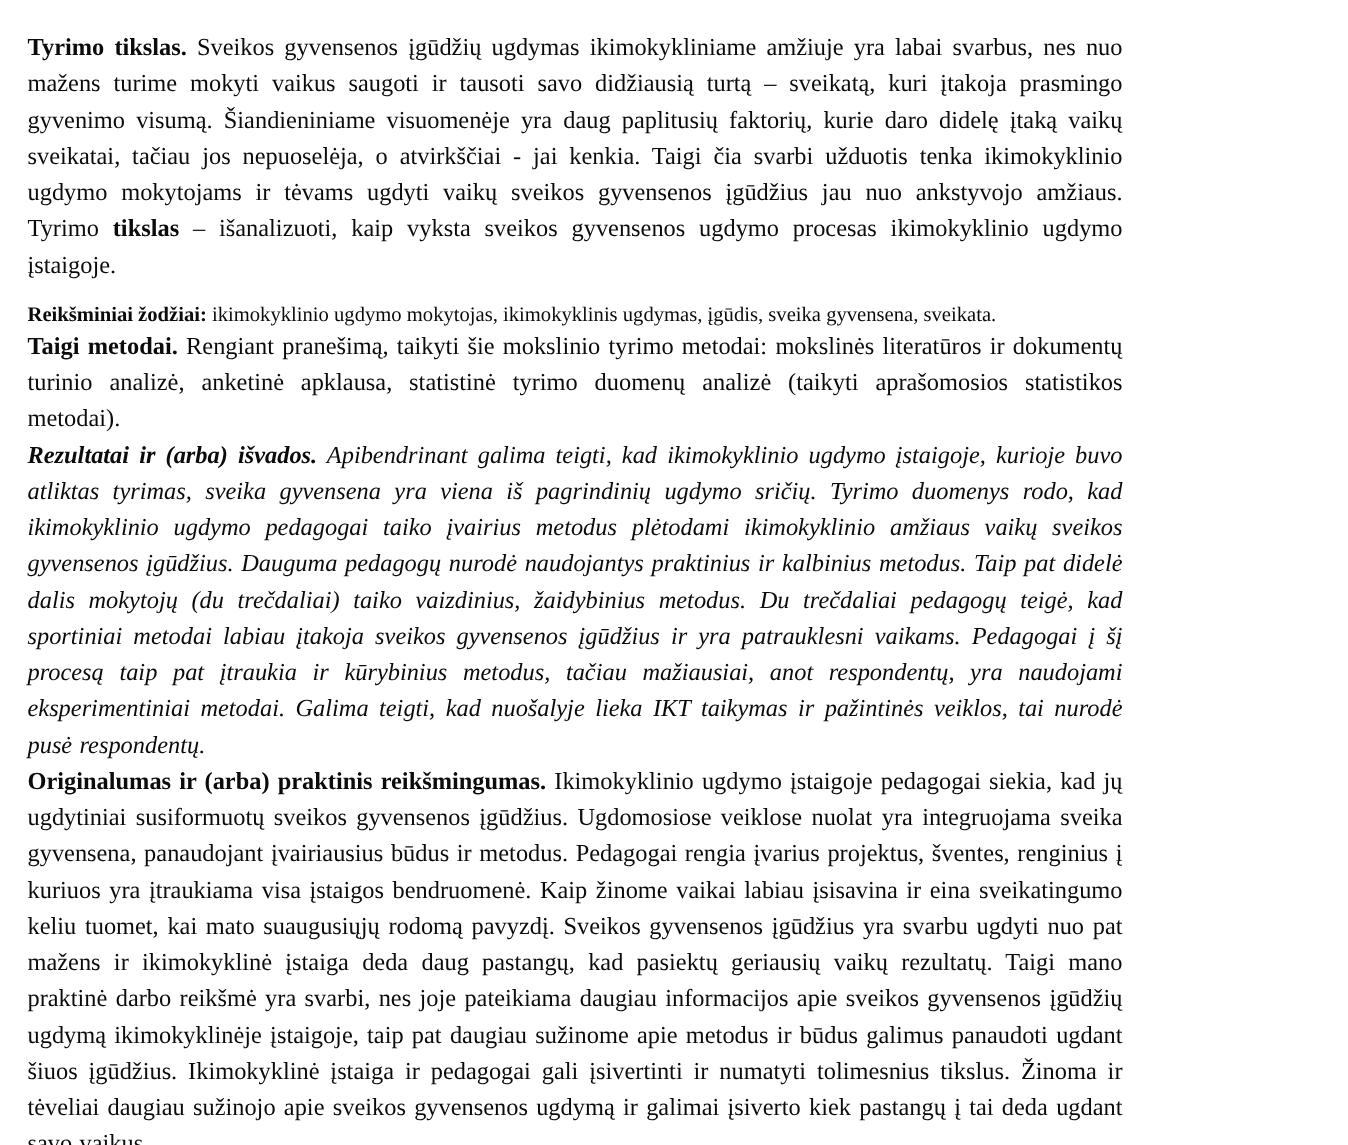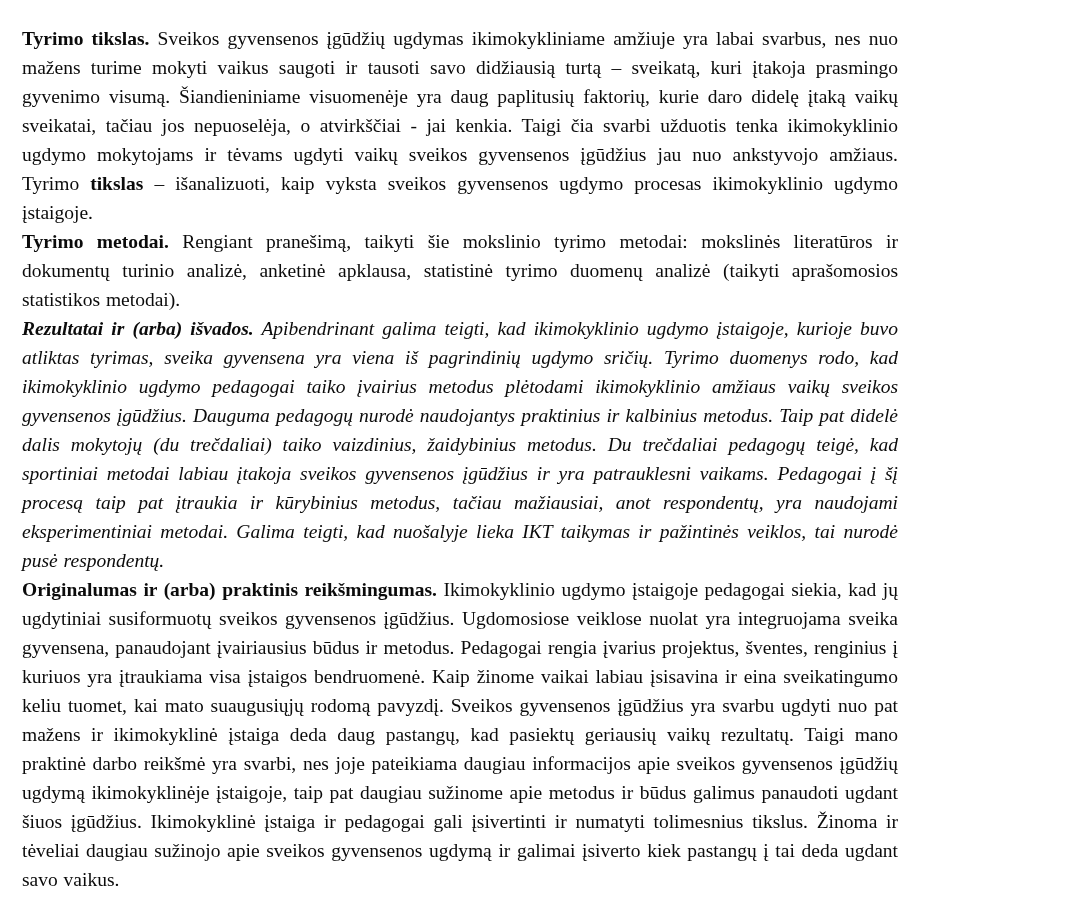--- a/index.html
+++ b/index.html
@@ -55,22 +55,23 @@
   }
 </style>
 </head>
 <body>
 
 <div class="page">
   <div class="content">
 
     <p class="body-text"><b>Tyrimo tikslas.</b><span> Sveikos gyvensenos įgūdžių ugdymas ikimokykliniame amžiuje yra labai svarbus, nes nuo mažens turime mokyti vaikus  saugoti ir tausoti savo didžiausią turtą – sveikatą, kuri įtakoja prasmingo gyvenimo visumą. Šiandieniniame visuomenėje yra daug paplitusių faktorių, kurie daro didelę įtaką vaikų sveikatai, tačiau jos nepuoselėja, o atvirkščiai  - jai kenkia.  Taigi čia svarbi užduotis tenka ikimokyklinio ugdymo mokytojams ir tėvams ugdyti vaikų sveikos gyvensenos įgūdžius jau nuo ankstyvojo amžiaus. Tyrimo </span><b>tikslas</b><span> – išanalizuoti, kaip vyksta sveikos gyvensenos ugdymo procesas ikimokyklinio ugdymo įstaigoje.</span></p>
 
+    <p class="keywords sp-keywords"><b>Reikšminiai žodžiai:</b><span>  ikimokyklinio ugdymo mokytojas, ikimokyklinis ugdymas, įgūdis, sveika gyvensena, sveikata.</span></p>
 
-    <p class="body-text sp-metodai"><b>Tyrimo metodai.</b><span> Rengiant pranešimą, taikyti šie mokslinio tyrimo metodai: mokslinės literatūros ir dokumentų turinio analizė, anketinė apklausa, statistinė tyrimo duomenų analizė (taikyti aprašomosios statistikos metodai).</span></p>
+    <p class="body-text sp-metodai"><b>Taigi metodai.</b><span> Rengiant pranešimą, taikyti šie mokslinio tyrimo metodai: mokslinės literatūros ir dokumentų turinio analizė, anketinė apklausa, statistinė tyrimo duomenų analizė (taikyti aprašomosios statistikos metodai).</span></p>
 
     <p class="body-text sp-rezultatai"><b>Rezultatai ir (arba) išvados.</b><span> Apibendrinant galima teigti, kad ikimokyklinio ugdymo įstaigoje, kurioje buvo atliktas tyrimas, sveika gyvensena yra viena iš pagrindinių ugdymo sričių. Tyrimo duomenys rodo, kad ikimokyklinio ugdymo pedagogai taiko įvairius metodus plėtodami ikimokyklinio amžiaus vaikų sveikos gyvensenos įgūdžius. Dauguma pedagogų nurodė naudojantys praktinius ir kalbinius metodus. Taip pat didelė dalis mokytojų (du trečdaliai) taiko vaizdinius, žaidybinius metodus. Du trečdaliai pedagogų teigė, kad sportiniai metodai labiau įtakoja sveikos gyvensenos įgūdžius ir yra patrauklesni vaikams. Pedagogai į šį procesą taip pat įtraukia ir kūrybinius metodus, tačiau mažiausiai, anot respondentų, yra naudojami eksperimentiniai metodai. Galima teigti, kad nuošalyje lieka IKT taikymas ir pažintinės veiklos, tai nurodė pusė respondentų.</span></p>
 
     <p class="body-text sp-original"><b>Originalumas ir (arba) praktinis reikšmingumas.</b><span> Ikimokyklinio ugdymo įstaigoje pedagogai siekia, kad jų ugdytiniai susiformuotų sveikos gyvensenos įgūdžius. Ugdomosiose veiklose nuolat yra integruojama sveika gyvensena, panaudojant įvairiausius būdus ir metodus. Pedagogai rengia įvarius projektus, šventes, renginius į kuriuos yra įtraukiama visa įstaigos bendruomenė. Kaip žinome vaikai labiau įsisavina ir eina sveikatingumo keliu tuomet, kai mato suaugusiųjų rodomą pavyzdį. Sveikos gyvensenos įgūdžius yra svarbu ugdyti nuo pat mažens ir ikimokyklinė įstaiga deda daug pastangų, kad pasiektų geriausių vaikų rezultatų. Taigi mano praktinė darbo reikšmė yra svarbi, nes joje pateikiama daugiau informacijos apie sveikos gyvensenos įgūdžių ugdymą ikimokyklinėje įstaigoje, taip pat daugiau sužinome apie metodus ir būdus galimus panaudoti ugdant šiuos įgūdžius. Ikimokyklinė įstaiga ir pedagogai gali įsivertinti ir numatyti tolimesnius tikslus. Žinoma ir tėveliai daugiau sužinojo apie sveikos gyvensenos ugdymą ir galimai įsiverto kiek pastangų į tai deda ugdant savo vaikus.</span></p>
 
   </div>
 
   <div class="bottom-bar" style="background: rgb(72, 105, 75);"></div>
 </div>
 

